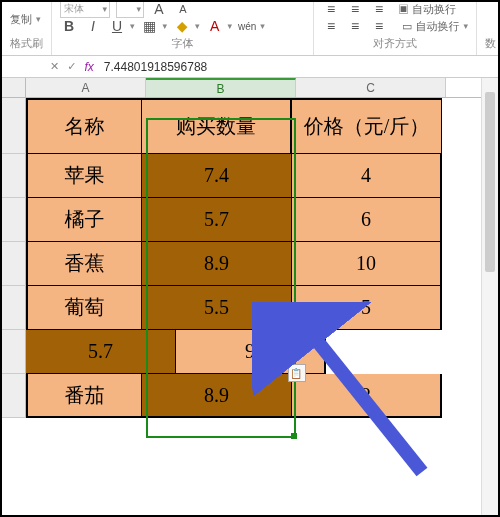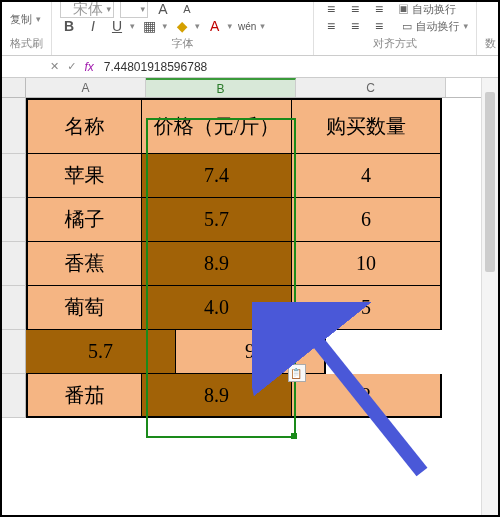--- a/index.html
+++ b/index.html
@@ -3,21 +3,21 @@
 <meta charset="utf-8">
 <style>
 *{box-sizing:border-box;margin:0;padding:0}
 body{font-family:"Microsoft YaHei",SimSun,Arial,sans-serif;background:#fff;width:500px;height:517px;overflow:hidden;position:relative;border:2px solid #000}
 .ribbon{background:#fff;border-bottom:1px solid #ccc;height:54px;display:flex;font-size:11px;color:#666}
 .ribbon-group{display:flex;flex-direction:column;justify-content:flex-end;padding:2px 8px;border-right:1px solid #e0e0e0}
 .ribbon-top{display:flex;gap:6px;align-items:center;height:32px}
 .ribbon-label{text-align:center;font-size:11px;color:#888;padding:2px 0}
 .icon-btn{display:inline-flex;align-items:center;justify-content:center;width:18px;height:18px;font-size:14px;color:#555}
 .dd{font-size:9px;color:#888;margin-left:-2px}
-.sel{border:1px solid #ccc;height:18px;padding:0 10px 0 12px;font-size:15px;color:#999;display:inline-flex;align-items:center;position:relative;min-width:50px}
+.sel{border:1px solid #ccc;height:18px;padding:0 10px 0 3px;font-size:10px;color:#999;display:inline-flex;align-items:center;position:relative;min-width:50px}
 .sel::after{content:"▾";position:absolute;right:2px;font-size:9px;color:#888}
 
 .fbar{display:flex;align-items:center;height:22px;border-bottom:1px solid #ccc;font-size:12px}
 .nbox{width:42px;border-right:1px solid #ccc;padding:0 4px;color:#666}
 .fx-area{display:flex;align-items:center;gap:8px;padding:0 6px}
 .fx-btn{color:#888;font-size:11px}
 .fx-label{font-style:italic;color:#a21caf}
 .fx-input{font-size:12px;color:#333;padding-left:4px}
 
 .grid-wrap{position:relative}
@@ -124,22 +124,22 @@
   <div class="col-headers">
     <div class="row-h"></div>
     <div class="ch a">A</div>
     <div class="ch b">B</div>
     <div class="ch c">C</div>
   </div>
   <div class="grid">
     <div class="row hdr">
       <div class="rh" style="height:56px"></div>
       <div class="cell a">名称</div>
+      <div class="cell c">购买数量</div>
       <div class="cell b">价格（元/斤）</div>
-      <div class="cell c">购买数量</div>
     </div>
     <div class="row data">
       <div class="rh" style="height:44px"></div>
       <div class="cell a">苹果</div>
       <div class="cell b">7.4</div>
       <div class="cell c">4</div>
     </div>
     <div class="row data">
       <div class="rh" style="height:44px"></div>
       <div class="cell a">橘子</div>
@@ -148,21 +148,21 @@
     </div>
     <div class="row data">
       <div class="rh" style="height:44px"></div>
       <div class="cell a">香蕉</div>
       <div class="cell b">8.9</div>
       <div class="cell c">10</div>
     </div>
     <div class="row data">
       <div class="rh" style="height:44px"></div>
       <div class="cell a">葡萄</div>
-      <div class="cell b">4.0</div>
+      <div class="cell b">5.5</div>
       <div class="cell c">5</div>
     </div>
     <div class="row data">
       <div class="rh" style="height:44px"></div>
       <div class="cell b">5.7</div>
       <div class="cell c">9</div>
     </div>
     <div class="row data last">
       <div class="rh" style="height:44px"></div>
       <div class="cell a">番茄</div>

